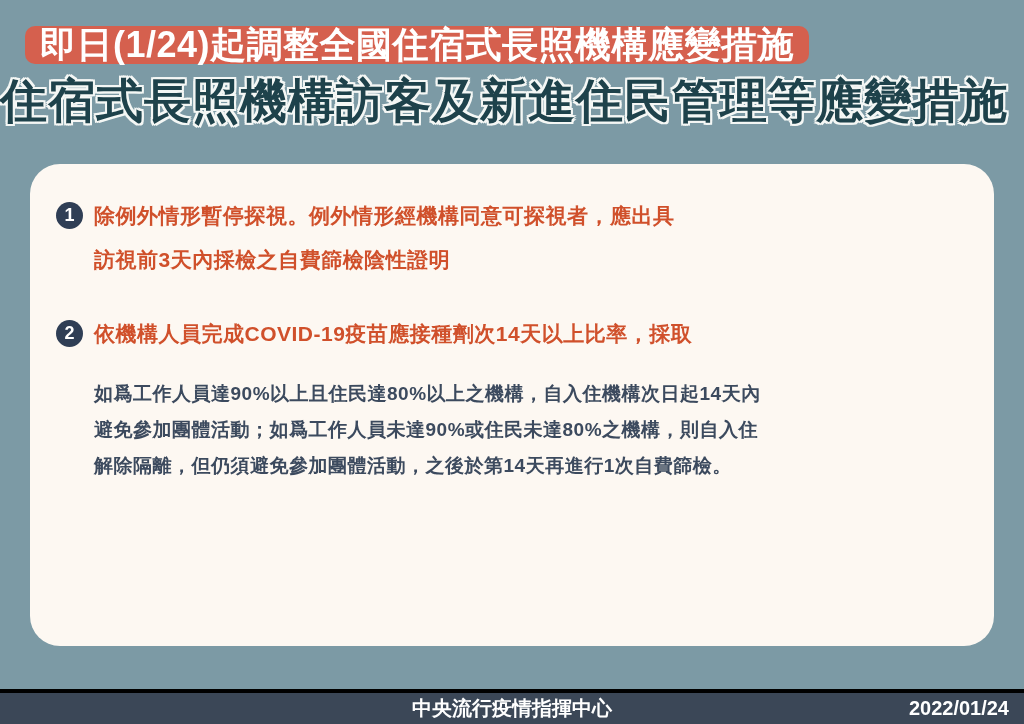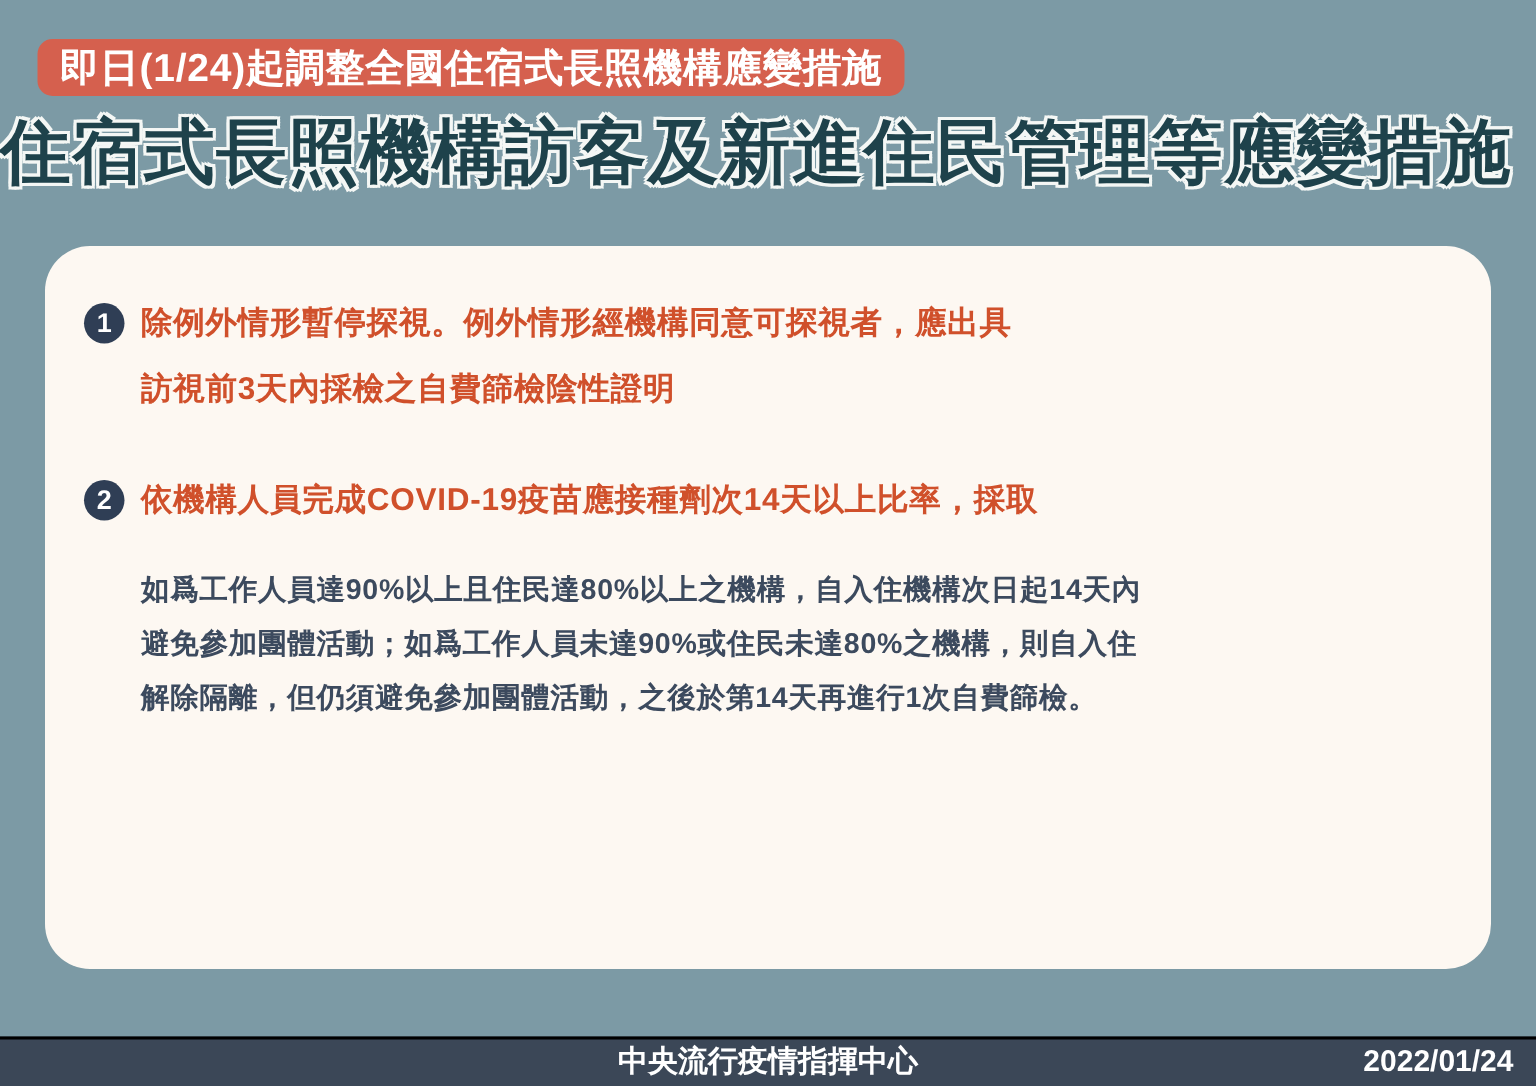--- a/index.html
+++ b/index.html
@@ -8,21 +8,21 @@
     background: #7c9aa5;
     font-family: "Liberation Sans", "DejaVu Sans", sans-serif;
     position: relative;
     overflow: hidden;
   }
   .badge {
     position: absolute;
     left: 25px; top: 26px;
     background: #d5604e;
     color: #ffffff;
-    font-size: 26px;
+    font-size: 36px;
     font-weight: bold;
     line-height: 38px;
     padding: 0 15px;
     border-radius: 10px;
     letter-spacing: 0.5px;
   }
   .title {
     position: absolute;
     left: 0; top: 70px;
     width: 1024px;
@@ -77,21 +77,21 @@
     font-weight: bold;
     color: #3c4a5e;
     line-height: 36px;
     letter-spacing: 0.5px;
   }
   .footer {
     position: absolute;
     left: 0; bottom: 0;
     width: 1024px; height: 31px;
     background: #3b4757;
-    border-top: 2px solid #000000;
+    border-top: 4px solid #000000;
   }
   .footer .org {
     position: absolute;
     left: 0; width: 100%;
     text-align: center;
     color: #ffffff;
     font-size: 20px;
     font-weight: bold;
     line-height: 31px;
   }

